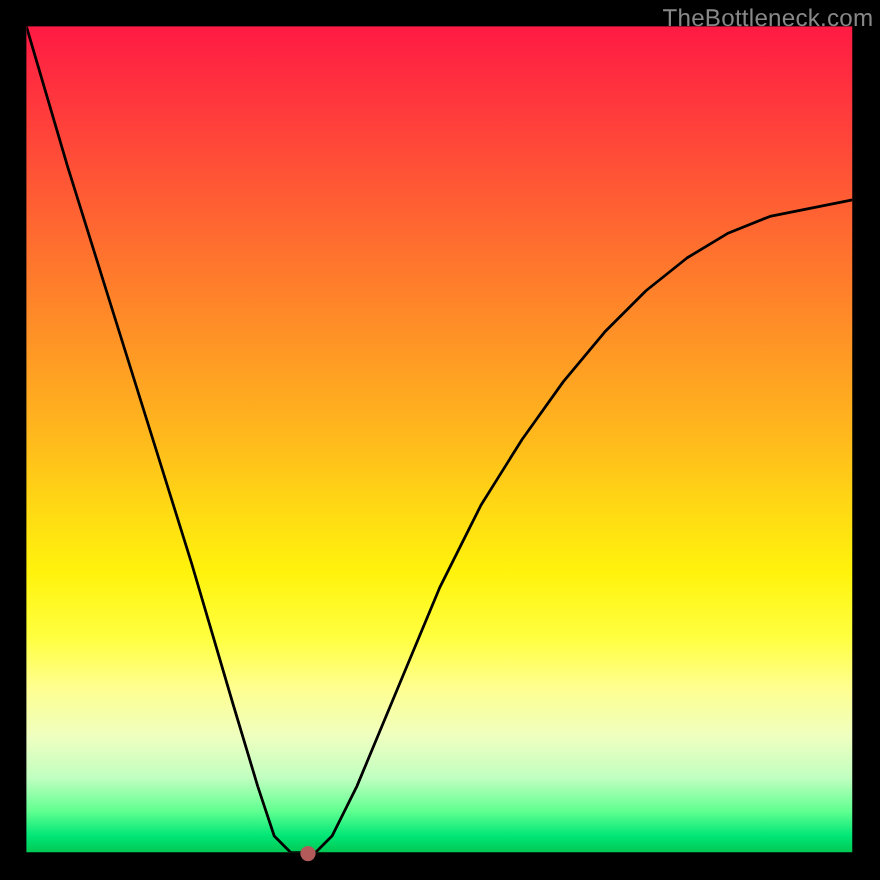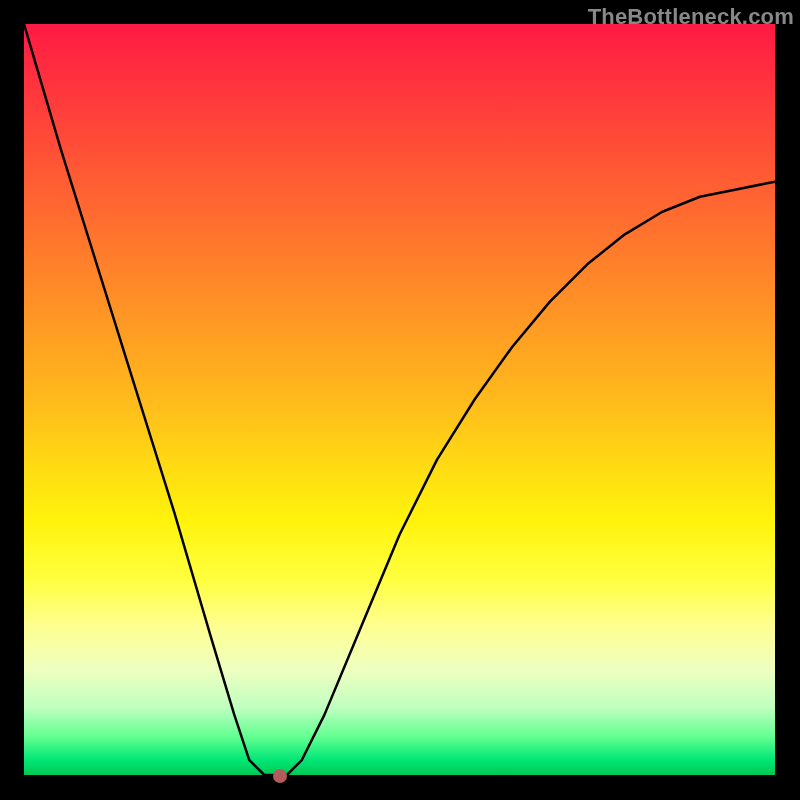--- a/index.html
+++ b/index.html
@@ -53,21 +53,21 @@
     border-radius: 50%;
     background: #b35a5a;
     transform: translate(-50%, -50%);
   }
   .watermark {
     position: absolute;
     top: 4px;
     right: 6px;
     color: #888;
     font-size: 22px;
-    font-weight: 700;
+    font-weight: 400;
     letter-spacing: 0.2px;
   }
 </style>
 </head>
 <body>
 
 <div class="frame">
   <div class="plot-area">
     <svg class="svg-curve" viewBox="0 0 752 752" preserveAspectRatio="none">
       <path id="curve-path" fill="none" stroke="#000" stroke-width="2.5" stroke-linejoin="round" stroke-linecap="round" d="M0.0 0.0 L37.6 127.8 L75.2 248.2 L112.8 368.5 L150.4 488.8 L188.0 616.6 L210.6 691.8 L225.6 737.0 L240.6 752.0 L255.7 752.0 L263.2 752.0 L278.2 737.0 L300.8 691.8 L338.4 601.6 L376.0 511.4 L413.6 436.2 L451.2 376.0 L488.8 323.4 L526.4 278.2 L564.0 240.6 L601.6 210.6 L639.2 188.0 L676.8 173.0 L714.4 165.4 L752.0 157.9"></path>

